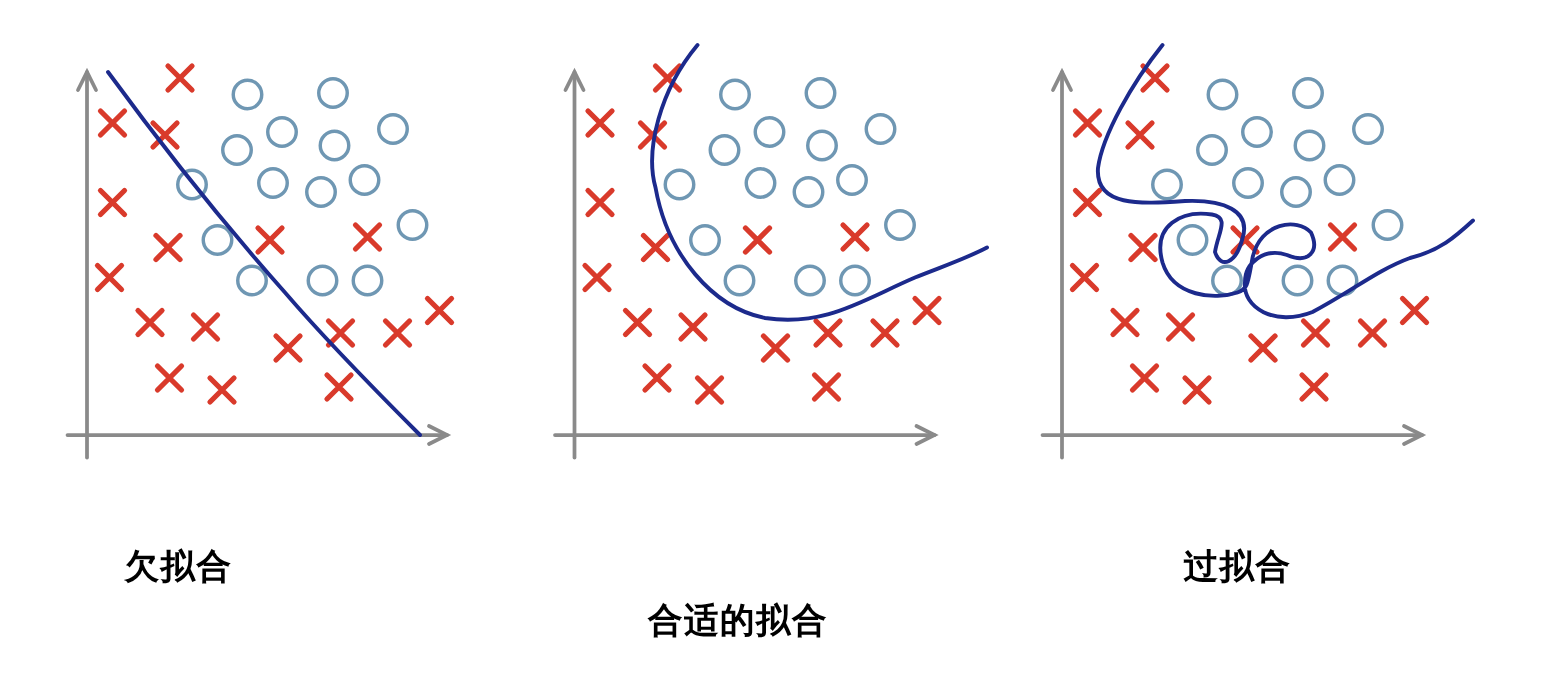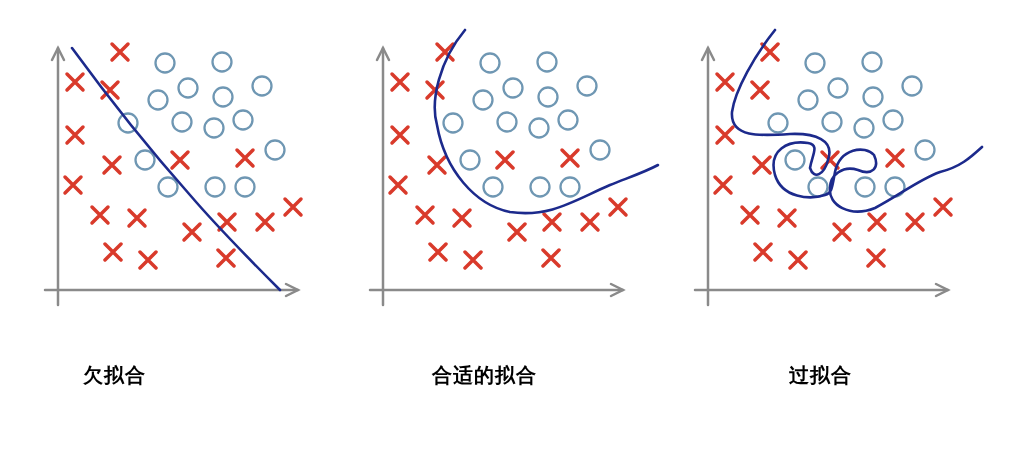--- a/index.html
+++ b/index.html
@@ -1,19 +1,19 @@
 <!DOCTYPE html>
 <html><head>
 <meta charset="utf-8">
 <style>
   html,body{margin:0;padding:0;background:#ffffff;}
   body{width:1028px;height:453px;position:relative;overflow:hidden;font-family:"DejaVu Sans",sans-serif;}
   .panel{position:absolute;top:0;width:340px;height:330px;}
   .panel svg{position:absolute;left:0;top:0;}
-  .label{position:absolute;top:362px;font-weight:bold;font-size:20px;color:#000;letter-spacing:1px;font-family:"DejaVu Sans",sans-serif;}
+  .label{position:absolute;top:362px;font-weight:bold;font-size:23px;color:#000;letter-spacing:1px;font-family:"DejaVu Sans",sans-serif;}
 </style>
 </head>
 <body>
 
 <div class="panel" style="left:0;">
   <svg width="340" height="330">
       <g>
         <path d="M58,48 L58,305" stroke="#8a8a8a" stroke-width="2.5" fill="none" stroke-linecap="round"></path>
         <path d="M45,290 L298,290" stroke="#8a8a8a" stroke-width="2.5" fill="none" stroke-linecap="round"></path>
         <path d="M52,60 L58,48 L64,60" stroke="#8a8a8a" stroke-width="2.5" fill="none" stroke-linecap="round"></path>
@@ -135,14 +135,14 @@
       <path d="M257,214 L273,230 M273,214 L257,230" stroke="#d93a2b" stroke-width="3.5" stroke-linecap="round" fill="none"></path>
       <path d="M285,199 L301,215 M301,199 L285,215" stroke="#d93a2b" stroke-width="3.5" stroke-linecap="round" fill="none"></path>
       <path d="M105,244 L121,260 M121,244 L105,260" stroke="#d93a2b" stroke-width="3.5" stroke-linecap="round" fill="none"></path>
       <path d="M140,252 L156,268 M156,252 L140,268" stroke="#d93a2b" stroke-width="3.5" stroke-linecap="round" fill="none"></path>
       <path d="M218,250 L234,266 M234,250 L218,266" stroke="#d93a2b" stroke-width="3.5" stroke-linecap="round" fill="none"></path>
       <path d="M125,30 C105,55 85,90 82,112 C80,138 110,136 140,134 C165,133 185,140 178,160 C174,175 164,180 160,168 C162,155 170,145 158,143 C138,140 118,150 125,175 C132,198 160,200 175,195 C182,193 182,188 185,172 C190,148 215,145 224,155 C230,168 222,176 208,170 C193,165 180,175 180,188 C178,205 200,218 225,208 C250,195 268,180 290,172 C310,167 320,158 332,147" stroke="#1c2a8c" stroke-width="2.6" fill="none" stroke-linecap="round"></path>
     </svg>
 </div>
 
 <div class="label" style="left:83px;">欠拟合</div>
-<div class="label" style="left:432px;">合适的拟合</div>
+<div class="label" style="left:432px;margin-top:36px;">合适的拟合</div>
 <div class="label" style="left:789px;">过拟合</div>
 
 </body></html>

